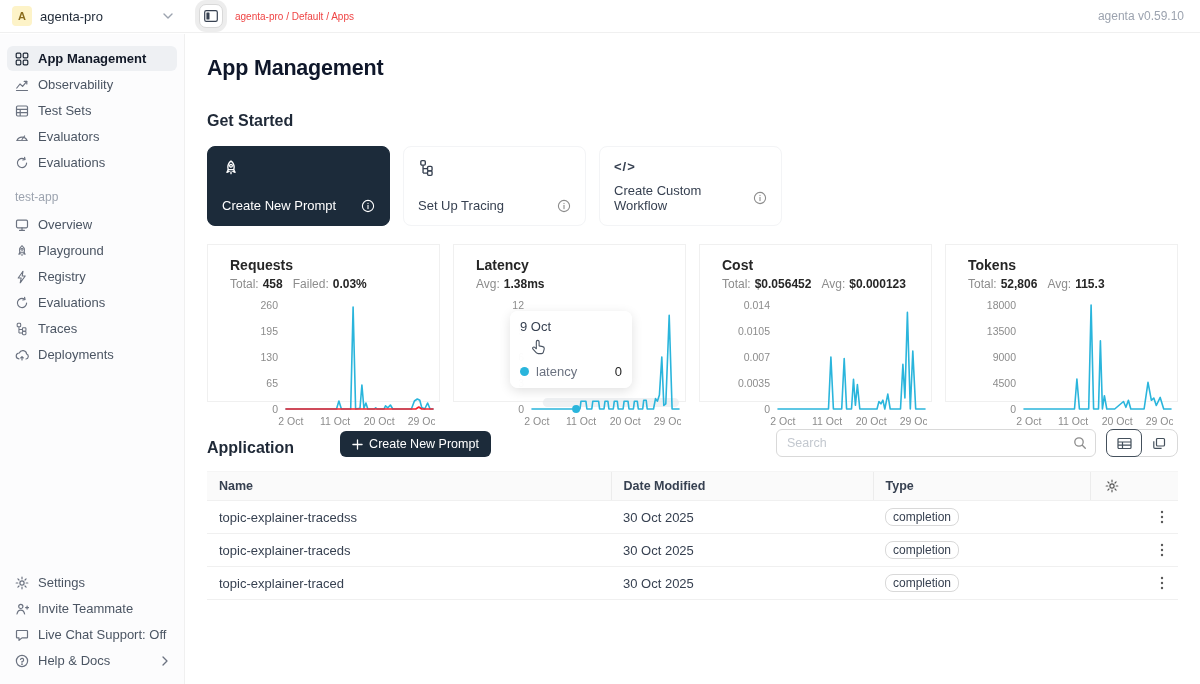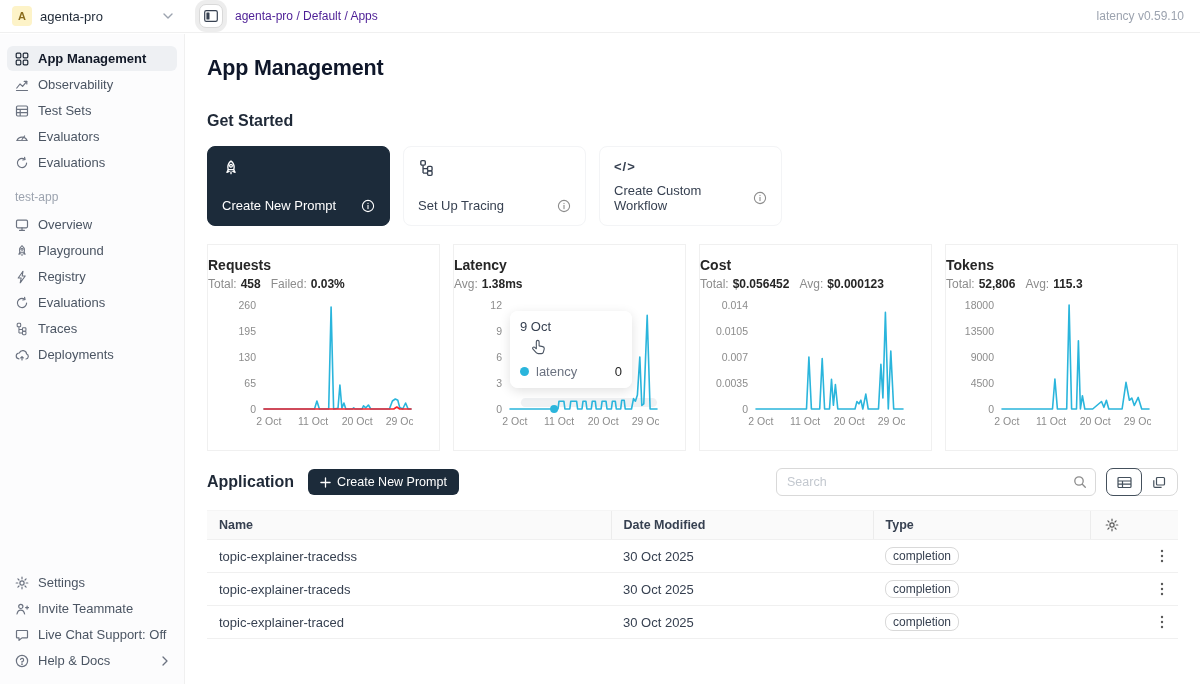--- a/index.html
+++ b/index.html
@@ -14,21 +14,21 @@
 
   
   .topbar { height:33px; display:flex; align-items:center; border-bottom:1px solid var(--border,#f0f0f0); background:#fff; }
   .ws { width:185px; flex:0 0 185px; display:flex; align-items:center; padding:0 12px; cursor:pointer; }
   .avatar { width:20px; height:20px; border-radius:4px; background:var(--avatar-bg,#fdf3c8); color:var(--avatar-text,#8a6d1e);
             font-size:11px; font-weight:700; display:flex; align-items:center; justify-content:center; }
   .ws-name { margin-left:8px; font-size:13px; color:#1f2937; }
   .ws-chev { margin-left:auto; color:#9ca3af; }
   .panel-toggle { width:24px; height:24px; margin-left:14px; border:1px solid #d9d9d9; border-radius:7px; background:#fff;
                   box-shadow:0 0 0 4px rgba(0,0,0,0.07); display:flex; align-items:center; justify-content:center; cursor:pointer; }
-  .crumb { margin-left:12px; color:#4c1d95; font-size:12px; cursor:pointer; }
+  .crumb { margin-left:12px; color:#ef4444; font-size:10px; cursor:pointer; }
   .version { margin-left:auto; padding-right:16px; color:#9ca3af; font-size:12px; }
 
   
   .sidebar { position:absolute; top:34px; left:0; bottom:0; width:185px; background:#fcfcfd;
              border-right:1px solid var(--border,#f0f0f0); display:flex; flex-direction:column; padding:12px 7px 10px 7px; }
   .side-item { height:25px; display:flex; align-items:center; gap:9px; padding:0 8px; margin-bottom:1px;
                border-radius:6px; color:#4b5563; cursor:pointer; white-space:nowrap; }
   .side-item.active { background:var(--sidebar-active-bg,#eef0f3); color:#111827; font-weight:600; }
   .side-item.active .ic { color:#1f2937; }
   .proj-label { margin:14px 0 8px 8px; font-size:12px; color:#9ca3af; }
@@ -44,38 +44,38 @@
   .gs-card { width:183px; height:80px; border-radius:8px; padding:12px 14px; display:flex; flex-direction:column;
              justify-content:space-between; cursor:pointer; background:#fff; border:1px solid #f3f4f6; }
   .gs-card.dark { background:var(--accent-dark,#1c2b3a); border-color:var(--accent-dark,#1c2b3a); color:#fff; }
   .gs-card.dark .ic, .gs-card.dark .gs-label, .gs-card.dark .info { color:#fff; }
   .gs-bottom { display:flex; align-items:center; justify-content:space-between;gap:16px; }
   .gs-label { font-size:13px; color:#374151; font-weight:500; }
   .info { color:#8c8c8c; }
   .code-glyph { font-size:13px; font-weight:700; color:#374151; letter-spacing:1px; }
 
   .charts-row { display:flex; gap:13px; margin-top:18px; }
-  .stat-card { width:233px; height:207px; border:1px solid var(--border,#f0f0f0); border-radius:0; padding:12px 0; position:relative; background:#fff; }
+  .stat-card { width:233px; height:158px; border:1px solid var(--border,#f0f0f0); border-radius:0; padding:12px 22px; position:relative; background:#fff; }
   .chart-title { font-size:14px; font-weight:700; color:#262626; }
   .stats { margin-top:4px; font-size:12px; white-space:nowrap; }
   .stats .lbl { color:var(--text-muted,#8c8c8c); margin-right:4px; }
   .stats .val { color:#262626; font-weight:700; margin-right:10px; }
   .chart-svg { margin-top:6px; }
   .chart-svg text.tick { font-size:10.5px; fill:#8c8c8c; font-family:"Liberation Sans",sans-serif; }
 
   .latency-tooltip { position:absolute; left:56px; top:66px; width:122px; padding:8px 10px 9px 10px; background:rgba(255,255,255,0.97);
                      border-radius:8px; box-shadow:0 3px 12px rgba(0,0,0,0.12); z-index:3; }
   .lt-title { font-size:13px; font-weight:500; color:#374151; }
   .lt-cursor { position:absolute; left:20px; top:26px; }
   .lt-row { display:flex; align-items:center; margin-top:30px; }
   .lt-dot { width:9px; height:9px; border-radius:50%; background:var(--chart-blue,#2ab5dc); margin-right:7px; }
   .lt-series { color:#6b7280; font-size:13px; }
   .lt-val { margin-left:auto; color:#262626; font-size:13px; }
 
-  .app-header { display:flex; align-items:center; margin-top:17px; }
+  .app-header { display:flex; align-items:flex-end; margin-top:27px;gap:32px; }
   .app-title { font-size:16px; font-weight:700; color:#1f2937; }
   .create-btn { margin-left:14px; display:flex; align-items:center; gap:6px; background:var(--accent-dark,#1c2b3a); color:#fff;
                 border:none; border-radius:6px; height:26px; padding:0 12px; font-size:12.5px; font-family:inherit; cursor:pointer; }
   .right-tools { margin-left:auto; display:flex; align-items:center; gap:10px; }
   .search-box { position:relative; width:320px; }
   .search-box input { width:100%; height:28px; border:1px solid #d9d9d9; border-radius:6px; padding:0 30px 0 10px;
                       font-size:12.5px; font-family:inherit; color:#374151; outline:none; }
   .search-box input::placeholder { color:#c3c8cf; }
   .search-icon { position:absolute; right:9px; top:7px; color:#8c8c8c; }
   .seg { display:flex; border:1px solid #d9d9d9; border-radius:8px; background:#fff; }
@@ -106,21 +106,21 @@
   </div>
   <button class="panel-toggle">
     <span>
       <svg width="14" height="12" viewBox="0 0 14 12">
           <rect x="0.7" y="0.7" width="12.6" height="10.6" rx="1.6" fill="none" stroke="#374151" stroke-width="1.2"></rect>
           <rect x="2.4" y="2.4" width="3.1" height="7.2" rx="0.6" fill="#374151"></rect>
         </svg>
     </span>
   </button>
   <span class="crumb">agenta-pro / Default / Apps</span>
-  <span class="version">latency v0.59.10</span>
+  <span class="version">agenta v0.59.10</span>
 </div>
 
 <nav class="sidebar">
   <div class="side-item active">
     <span class="ic">
         <svg width="14" height="14" viewBox="0 0 14 14">
           <g fill="none" stroke="currentColor" stroke-width="1.2">
             <rect x="1.2" y="1.2" width="4.6" height="4.6" rx="1"></rect>
             <rect x="8.2" y="1.2" width="4.6" height="4.6" rx="1"></rect>
             <rect x="1.2" y="8.2" width="4.6" height="4.6" rx="1"></rect>

